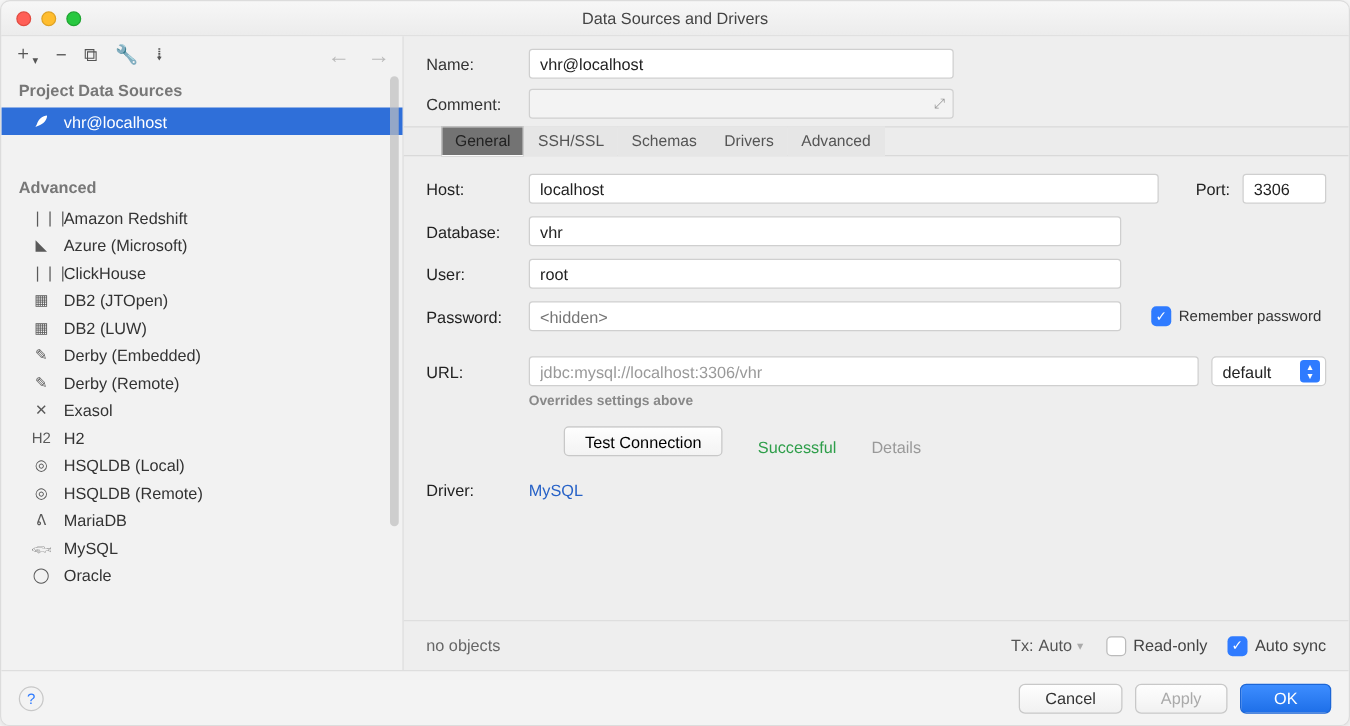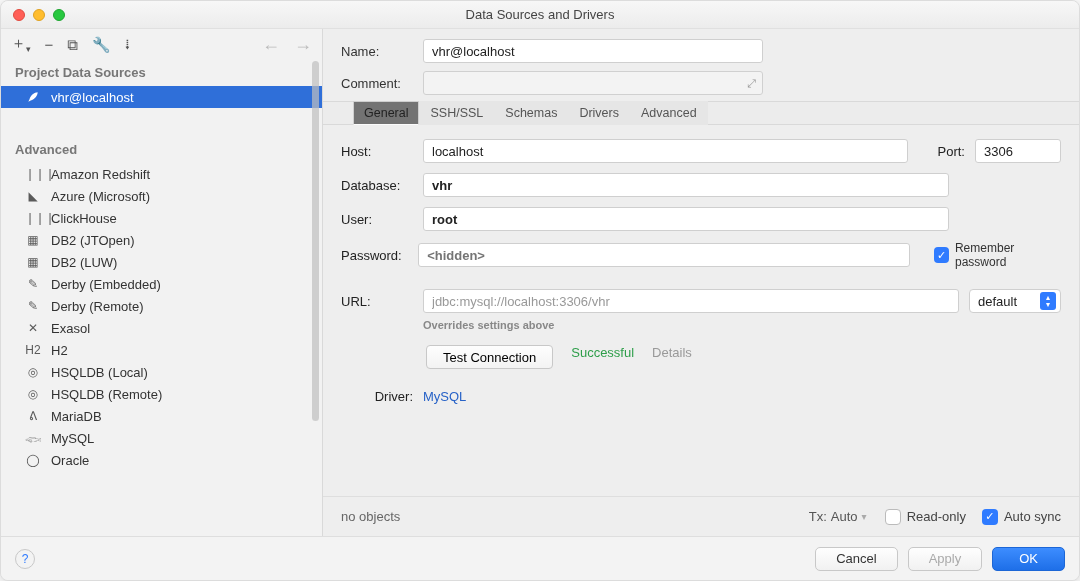--- a/index.html
+++ b/index.html
@@ -37,36 +37,36 @@
   .comment-box { width:340px; height:24px; border:1px solid #d0d0d0; border-radius:3px; background:#f3f3f3; display:flex; align-items:center; justify-content:flex-end; padding-right:6px;}
   .expand-icon { color:#999; font-size:11px;}
   .tabsbar { margin-top:6px; border-top:1px solid #d9d9d9; border-bottom:1px solid #d9d9d9; background:#ececec; display:flex; padding-left:2px;}
   .tab { padding:4px 10px; font-size:12.5px; color:#555; cursor:pointer; border:1px solid transparent; margin-top:-1px; margin-bottom:-1px; background:#e6e6e6;}
   .tab.active { background:#737373; border:1px solid #cfcfcf; border-bottom:1px solid #fbfbfb; color:#222;margin-left:28px;}
   .main-form { padding:14px 18px; display:flex; flex-direction:column; gap:10px;}
   .fldrow { display:flex; align-items:center; gap:10px;}
   .fldrow .flabel { width:72px; color:#222;}
   .host-input { flex:1; }
   .port-lbl { margin-left:20px;}
-  .port-input { width:86px;}
-  .db-input, .user-input, .pw-input { width:526px;font-weight:bold;}
+  .port-input { width:67px;}
+  .db-input, .user-input, .pw-input { width:474px;}
   .remember { display:flex; align-items:center; gap:6px; margin-left:14px; font-size:12px; color:#333;}
   .chk { width:16px; height:16px; border-radius:4px; display:inline-flex; align-items:center; justify-content:center; font-size:11px; color:#fff;}
   .chk.on { background:#2f7bff; }
   .chk.off { background:#fff; border:1px solid #bbb;}
   .url-row { margin-top:10px;}
   .url-input { flex:1; background:#f3f3f3;}
   .select-default { width:92px; height:24px; border:1px solid #cfcfcf; border-radius:4px; background:#fff; display:flex; align-items:center; justify-content:space-between; padding:0 4px 0 8px;}
   .select-default .caret { width:16px; height:18px; background:#2f7bff; border-radius:3px; display:flex; flex-direction:column; align-items:center; justify-content:center; color:#fff; font-size:8px; line-height:7px;}
   .override-txt { font-size:11px; color:#888; margin-left:82px; margin-top:-4px;font-weight:bold;}
-  .test-row { display:flex; align-items:flex-start; gap:18px; margin-left:85px; margin-top:4px;}
+  .test-row { display:flex; align-items:flex-end; gap:28px; margin-left:110px; margin-top:4px;}
   .test-btn { height:24px; padding:0 16px; border:1px solid #c8c8c8; border-radius:4px; background:linear-gradient(#fefefe,#f3f3f3); cursor:pointer; font-size:13px;}
   .success { color:#2e9e4a;}
   .details-link { color:#999; cursor:pointer;}
-  .driver-row { margin-top:10px;text-align:right;}
+  .driver-row { margin-top:10px;}
   .driver-link { color:#2762c7; cursor:pointer;}
   .statusbar { position:absolute; bottom:0; left:0; right:0; height:40px; border-top:1px solid #dedede; display:flex; align-items:center; padding:0 18px; font-size:13px; color:#444;}
   .statusbar .spacer { flex:1;}
   .tx { color:#555; display:flex; align-items:center; gap:4px; margin-right:18px;}
   .tx .tiny-caret { color:#aaa; font-size:10px;}
   .ro-check { display:flex; align-items:center; gap:6px; margin-right:16px;}
   .as-check { display:flex; align-items:center; gap:6px;}
   .footer { height:44px; border-top:1px solid #dedede; background:#f3f3f3; display:flex; align-items:center; padding:0 14px;}
   .help-btn { width:20px; height:20px; border:1px solid #c8c8c8; border-radius:50%; display:flex; align-items:center; justify-content:center; color:#2f7bff; cursor:pointer; font-size:12px;}
   .footer .spacer { flex:1;}

